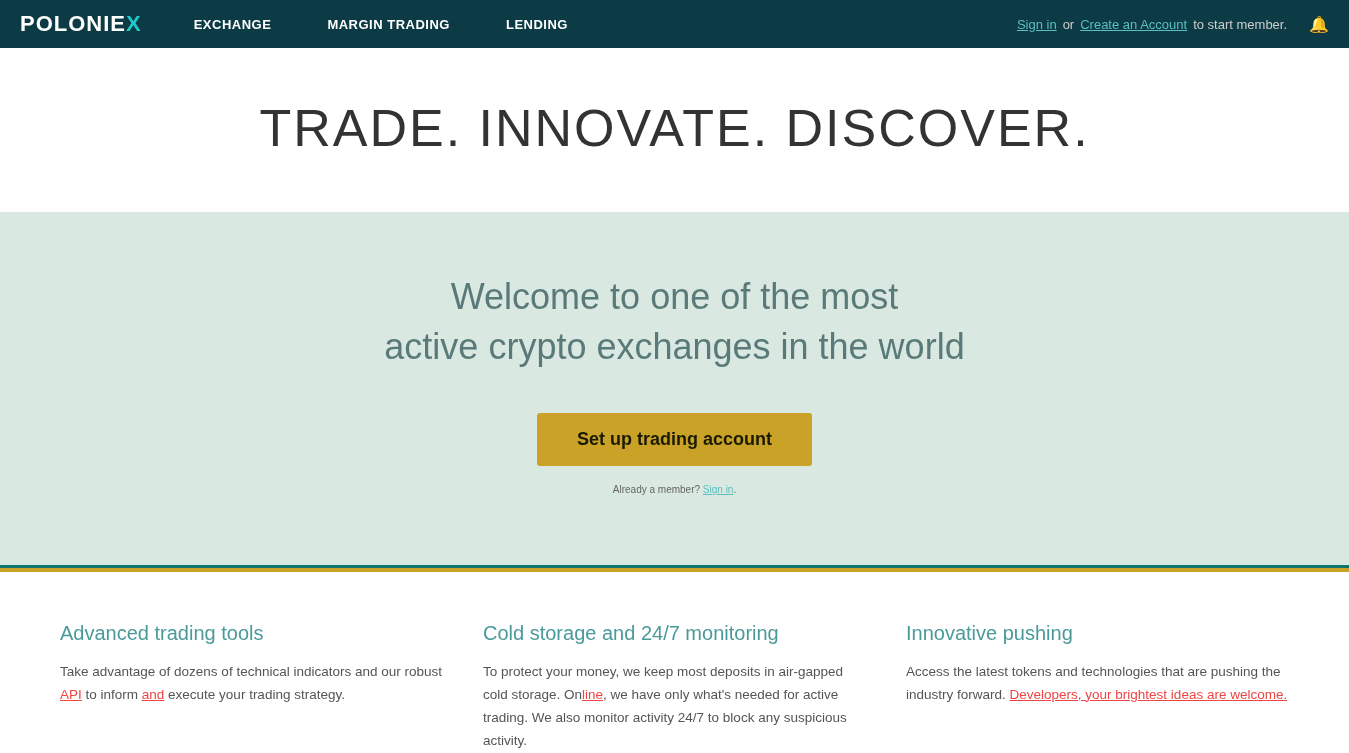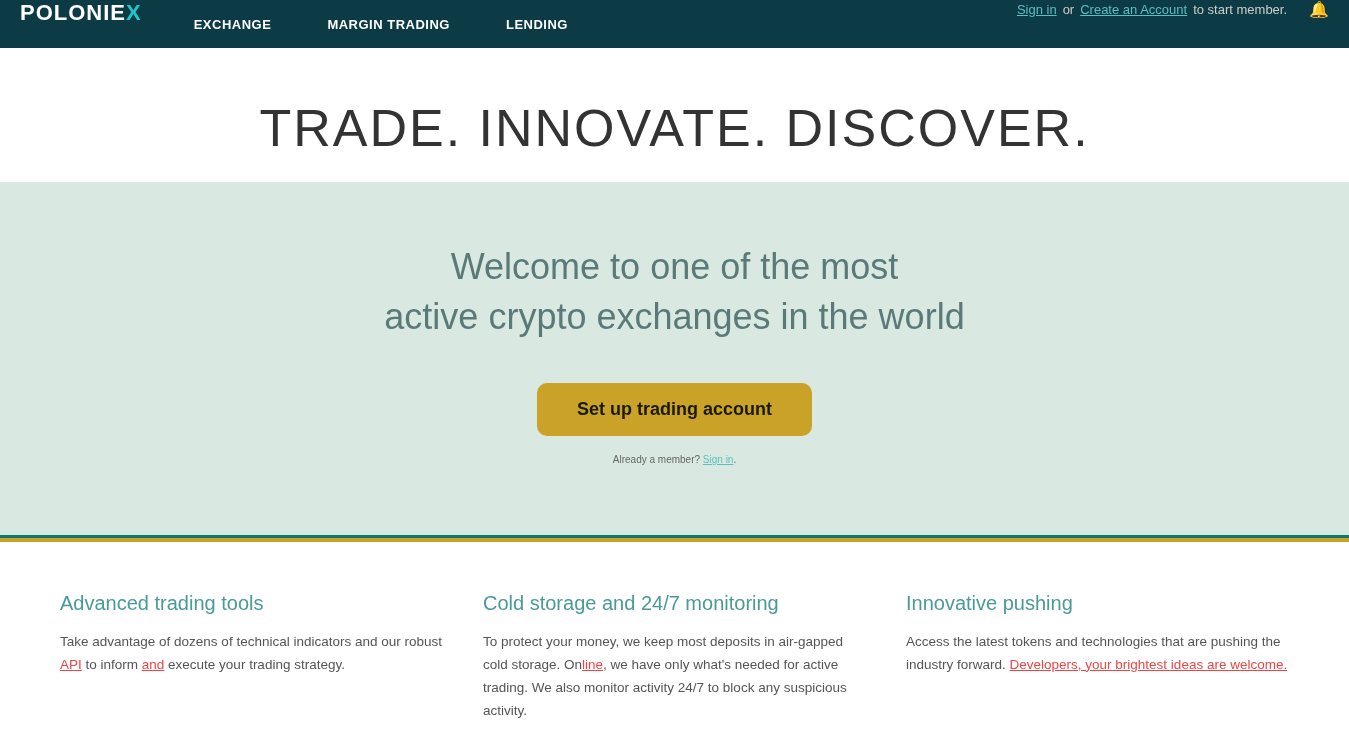--- a/index.html
+++ b/index.html
@@ -2,21 +2,21 @@
 <html><head>
   <meta charset="utf-8">
   <style>
     * { margin: 0; padding: 0; box-sizing: border-box; }
     body { font-family: 'Segoe UI', Arial, sans-serif; background: #fff; }
 
     
     nav {
       background: #0d3b45;
       display: flex;
-      align-items: flex-start;
+      align-items: center;
       height: 48px;
       padding: 0 20px;
     }
     .logo {
       font-size: 22px;
       font-weight: 900;
       color: #fff;
       letter-spacing: 1px;
       margin-right: 30px;
       display: flex;
@@ -58,21 +58,21 @@
       color: #fff;
       font-size: 16px;
       margin-left: 16px;
       cursor: pointer;
     }
 
     
     .hero-title-bar {
       background: #fff;
       text-align: center;
-      padding: 50px 20px 24px;
+      padding: 50px 20px 54px;
     }
     .hero-title-bar h1 {
       font-size: 52px;
       font-weight: 300;
       color: #333;
       letter-spacing: 2px;
     }
 
     
     .hero-section {
@@ -89,21 +89,21 @@
       margin-bottom: 40px;
     }
     .cta-button {
       background: #c9a227;
       color: #1a1a00;
       border: none;
       padding: 16px 40px;
       font-size: 18px;
       font-weight: 700;
       cursor: pointer;
-      border-radius: 10px;
+      border-radius: 3px;
       display: inline-block;
       margin-bottom: 18px;
     }
     .already-member {
       font-size: 10px;
       color: #666;
       display: block;
     }
     .already-member a {
       color: #5bbfbf;

